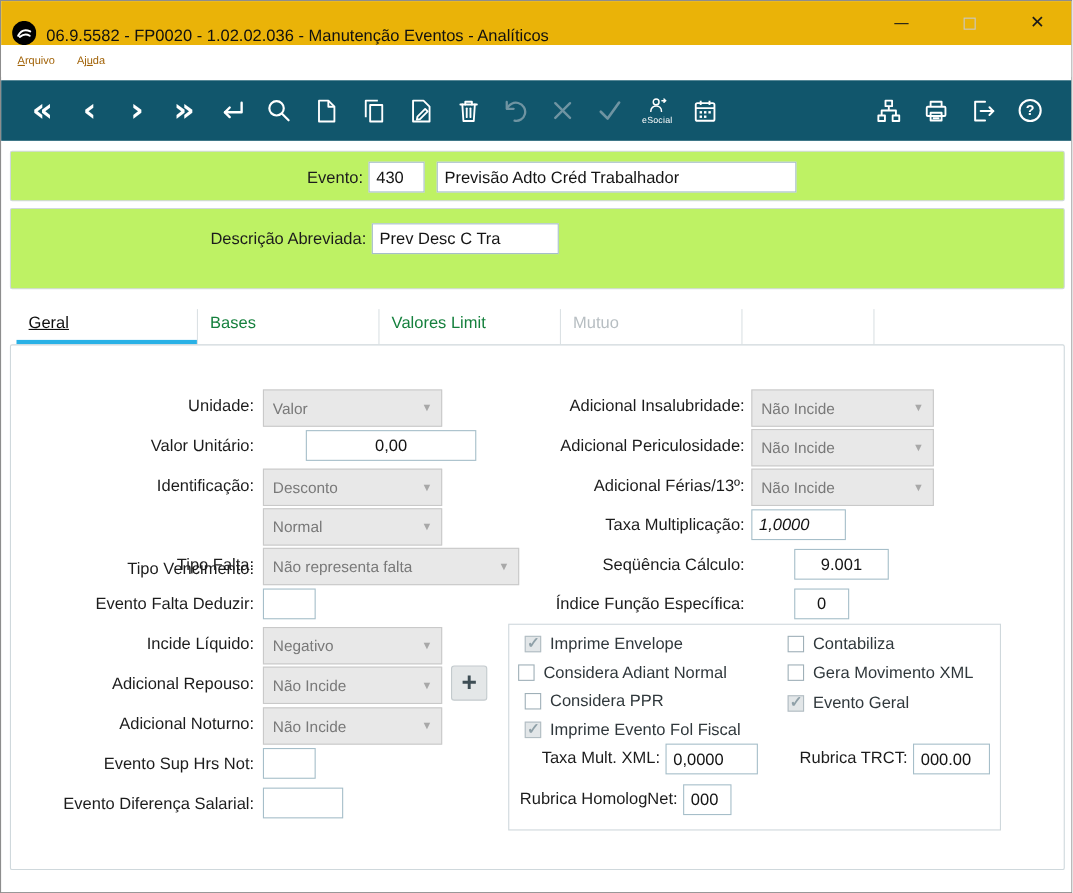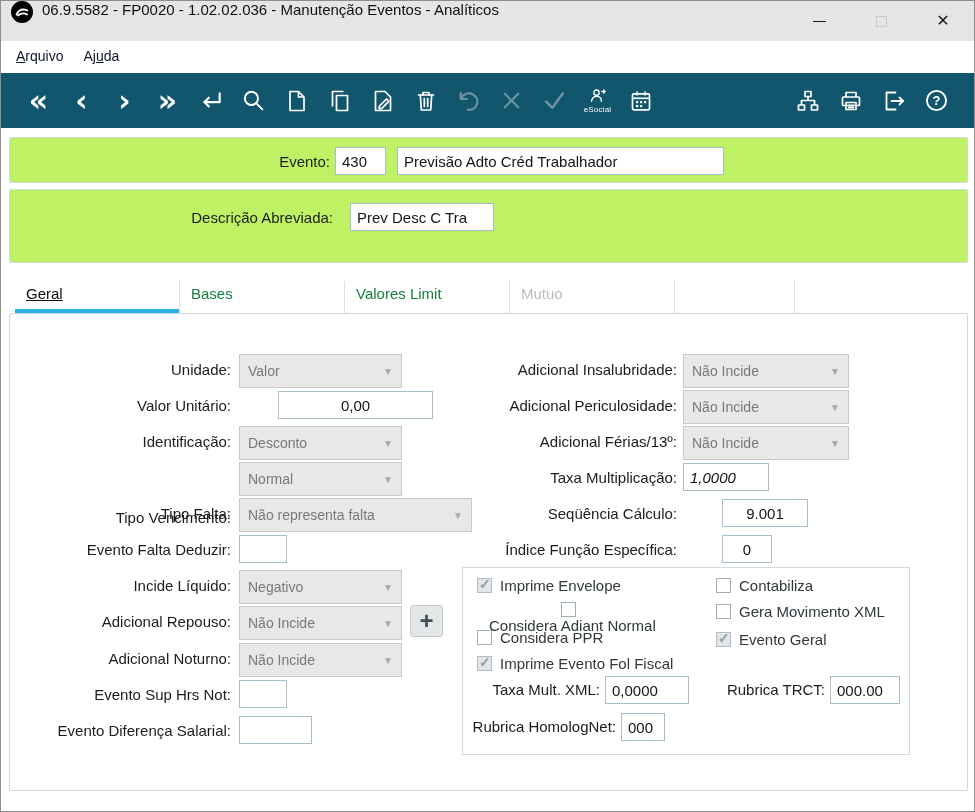--- a/index.html
+++ b/index.html
@@ -1,32 +1,32 @@
 <!DOCTYPE html>
 <html><head>
 <meta charset="utf-8">
 <style>
   * { margin:0; padding:0; box-sizing:border-box; }
   html,body { background:#ffffff; }
   body { font-family:"Liberation Sans", sans-serif; }
   .window { position:relative; width:975px; height:812px; background:#fff; border:1px solid #8d8d8d; overflow:hidden; }
 
   
-  .titlebar { position:absolute; top:0; left:0; right:0; height:40px; display:flex; align-items:flex-start; padding-left:10px; background:#e5e5e5; }
+  .titlebar { position:absolute; top:0; left:0; right:0; height:40px; display:flex; align-items:flex-end; padding-left:10px; background:#eab308; }
   .app-icon { width:22px; height:22px; margin-right:9px; flex:none; }
   .title-text { font-size:15px; color:#101010; white-space:nowrap; }
   .win-controls { position:absolute; right:0; top:0; height:40px; display:flex; }
   .win-btn { width:62px; height:40px; background:none; border:none; display:flex; align-items:center; justify-content:center; cursor:pointer; }
   .min-glyph { display:block; width:13px; border-top:1px solid #1a1a1a; }
   .max-glyph { display:block; width:11px; height:11px; border:1px solid #c9c9c9; }
   .close-glyph { font-size:16px; color:#1a1a1a; line-height:1; }
 
   
   .menubar { position:absolute; top:40px; left:0; right:0; height:29px; display:flex; align-items:center; padding-left:5px; background:#fff; }
-  .menu-item { padding:4px 10px; font-size:14px; color:#0f172a; cursor:default; }
+  .menu-item { padding:4px 10px; font-size:10px; color:#a16207; cursor:default; }
   .menu-item u { text-decoration:underline; }
 
   
   .toolbar { position:absolute; top:72px; left:0; right:0; height:55px; background:#11566c; display:flex; align-items:center; padding:0 16px; }
   .tbtn { width:43px; height:46px; flex:none; display:flex; flex-direction:column; align-items:center; justify-content:center; background:none; border:none; color:#ffffff; cursor:pointer; }
   .tbtn.disabled { color:#6f94a2; }
   .tbtn svg { display:block; }
   .glyph { font-size:30px; font-weight:bold; line-height:1; font-family:"DejaVu Sans", sans-serif; }
   .esocial-text { font-size:8px; color:currentColor; margin-top:1px; letter-spacing:0.2px; }
   .tspacer { flex:1; }
@@ -225,21 +225,21 @@
     <div class="frow" style="top:8px;">
       <span class="lbl" style="left:0; width:320px;">Evento:</span>
       <input class="inp" style="left: 325px; width: 51px;" value="430">
       <input class="inp" style="left: 387px; width: 327px;" value="Previsão Adto Créd Trabalhador">
     </div>
   </div>
 
   <div class="panel panel-desc">
     <div class="frow" style="top:12px;">
       <span class="lbl" style="left:0; width:323px;">Descrição Abreviada:</span>
-      <input class="inp" style="left: 340px; width: 144px;" value="Prev Desc C Tra">
+      <input class="inp" style="left: 328px; width: 170px;" value="Prev Desc C Tra">
     </div>
   </div>
 
   <div class="tabs">
     <div class="tab active"><span>Geral</span></div>
     <div class="tab"><span>Bases</span></div>
     <div class="tab"><span>Valores Limit</span></div>
     <div class="tab muted"><span>Mutuo</span></div>
     <div class="tab blank"></div>
   </div>
@@ -360,21 +360,21 @@
     <div class="frow" style="top:220px;">
       <span class="lbl" style="left:380px;width:287px;">Índice Função Específica:</span>
       <input class="inp center" style="left: 673px; width: 50px;" value="0">
     </div>
 
     <div class="groupbox">
       <div class="cb" style="left:14px;top:8px;">
         <span class="cbbox checked"></span>
         <span class="cblabel">Imprime Envelope</span>
       </div>
-      <div class="cb" style="left:26px;top:34px;flex-direction:column;">
+      <div class="cb" style="left:8px;top:34px;">
         <span class="cbbox"></span>
         <span class="cblabel">Considera Adiant Normal</span>
       </div>
       <div class="cb" style="left:14px;top:60px;">
         <span class="cbbox"></span>
         <span class="cblabel">Considera PPR</span>
       </div>
       <div class="cb" style="left:14px;top:86px;">
         <span class="cbbox checked"></span>
         <span class="cblabel">Imprime Evento Fol Fiscal</span>

